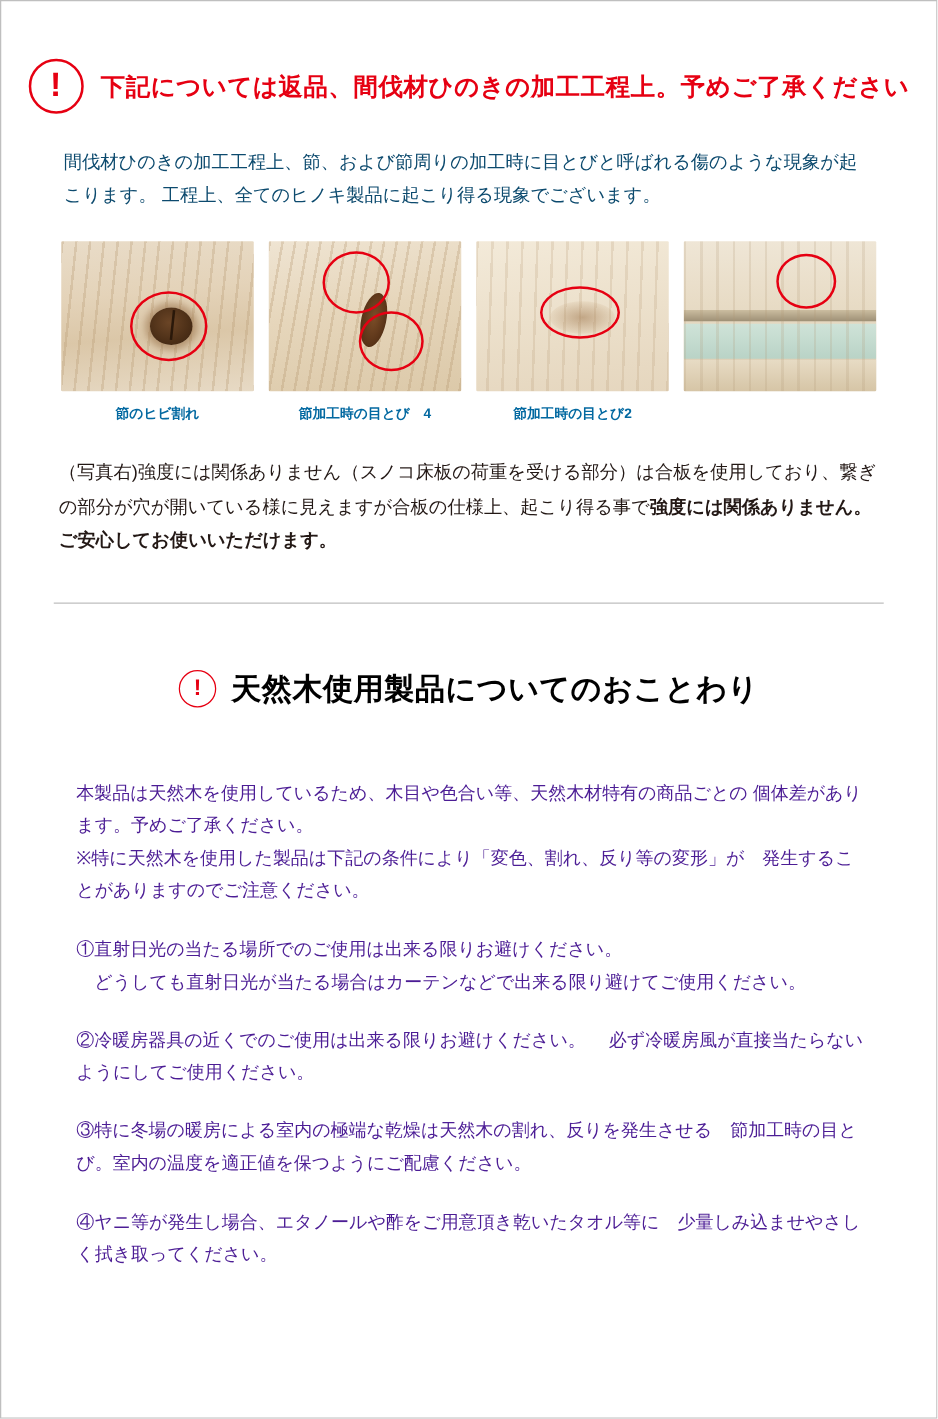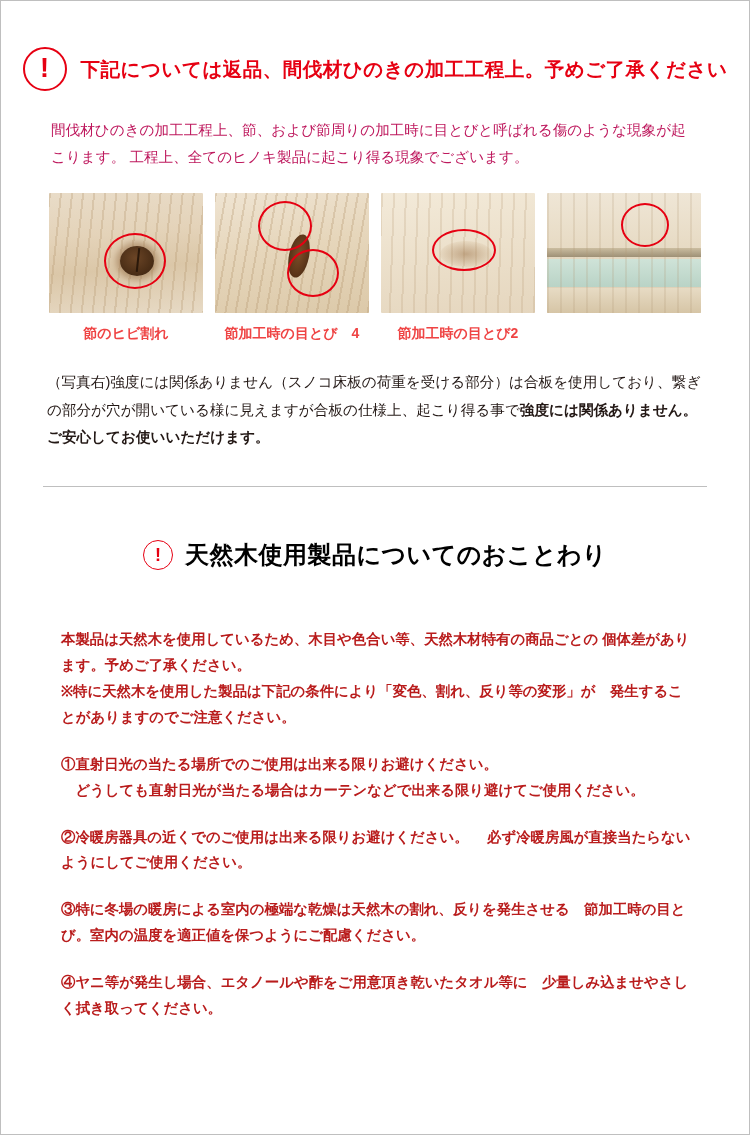--- a/index.html
+++ b/index.html
@@ -55,21 +55,21 @@
   .head-title {
     color: #e60012;
     font-size: 19.5px;
     font-weight: bold;
     letter-spacing: 0.5px;
     white-space: nowrap;
   }
   .intro-text {
     font-size: 14.6px;
     line-height: 1.85;
-    color: #be185d;
+    color: #0c4a6e;
     margin: 0 0 22px 0;
     padding: 0 10px 0 8px;
   }
   
   .photo-row {
     display: flex;
     gap: 12px;
     padding: 0 6px;
   }
   .photo-cell {
@@ -86,25 +86,25 @@
     border-radius: 1px;
   }
   .ring {
     position: absolute;
     border: 2.5px solid #e60012;
     border-radius: 50%;
     box-sizing: border-box;
   }
   .caption {
     margin-top: 11px;
-    font-size: 14px;
+    font-size: 11px;
     font-weight: bold;
     text-align: right;
     line-height: 1.35;
-    color: #ef4444;
+    color: #0369a1;
   }
   .note-text {
     font-size: 14.6px;
     line-height: 1.9;
     margin: 26px 4px 0 4px;
   }
   .note-text b { font-weight: bold; }
   .divider {
     margin: 34px 0 0 0;
     border: 0;
@@ -145,22 +145,21 @@
     font-size: 24px;
     font-weight: bold;
     letter-spacing: 0.5px;
     white-space: nowrap;
   }
   .body-block {
     font-size: 14.4px;
     line-height: 1.8;
     margin: 0 0 21px 0;
     padding: 0 14px 0 18px;
-    color: #b91c1c;
-    font-weight: bold;
+    color: #4c1d95;
   }
   .indent-line { display: block; text-indent: 1em; }
 </style>
 </head>
 <body>
 
 <div class="page">
 
   <div class="section-one">
 

